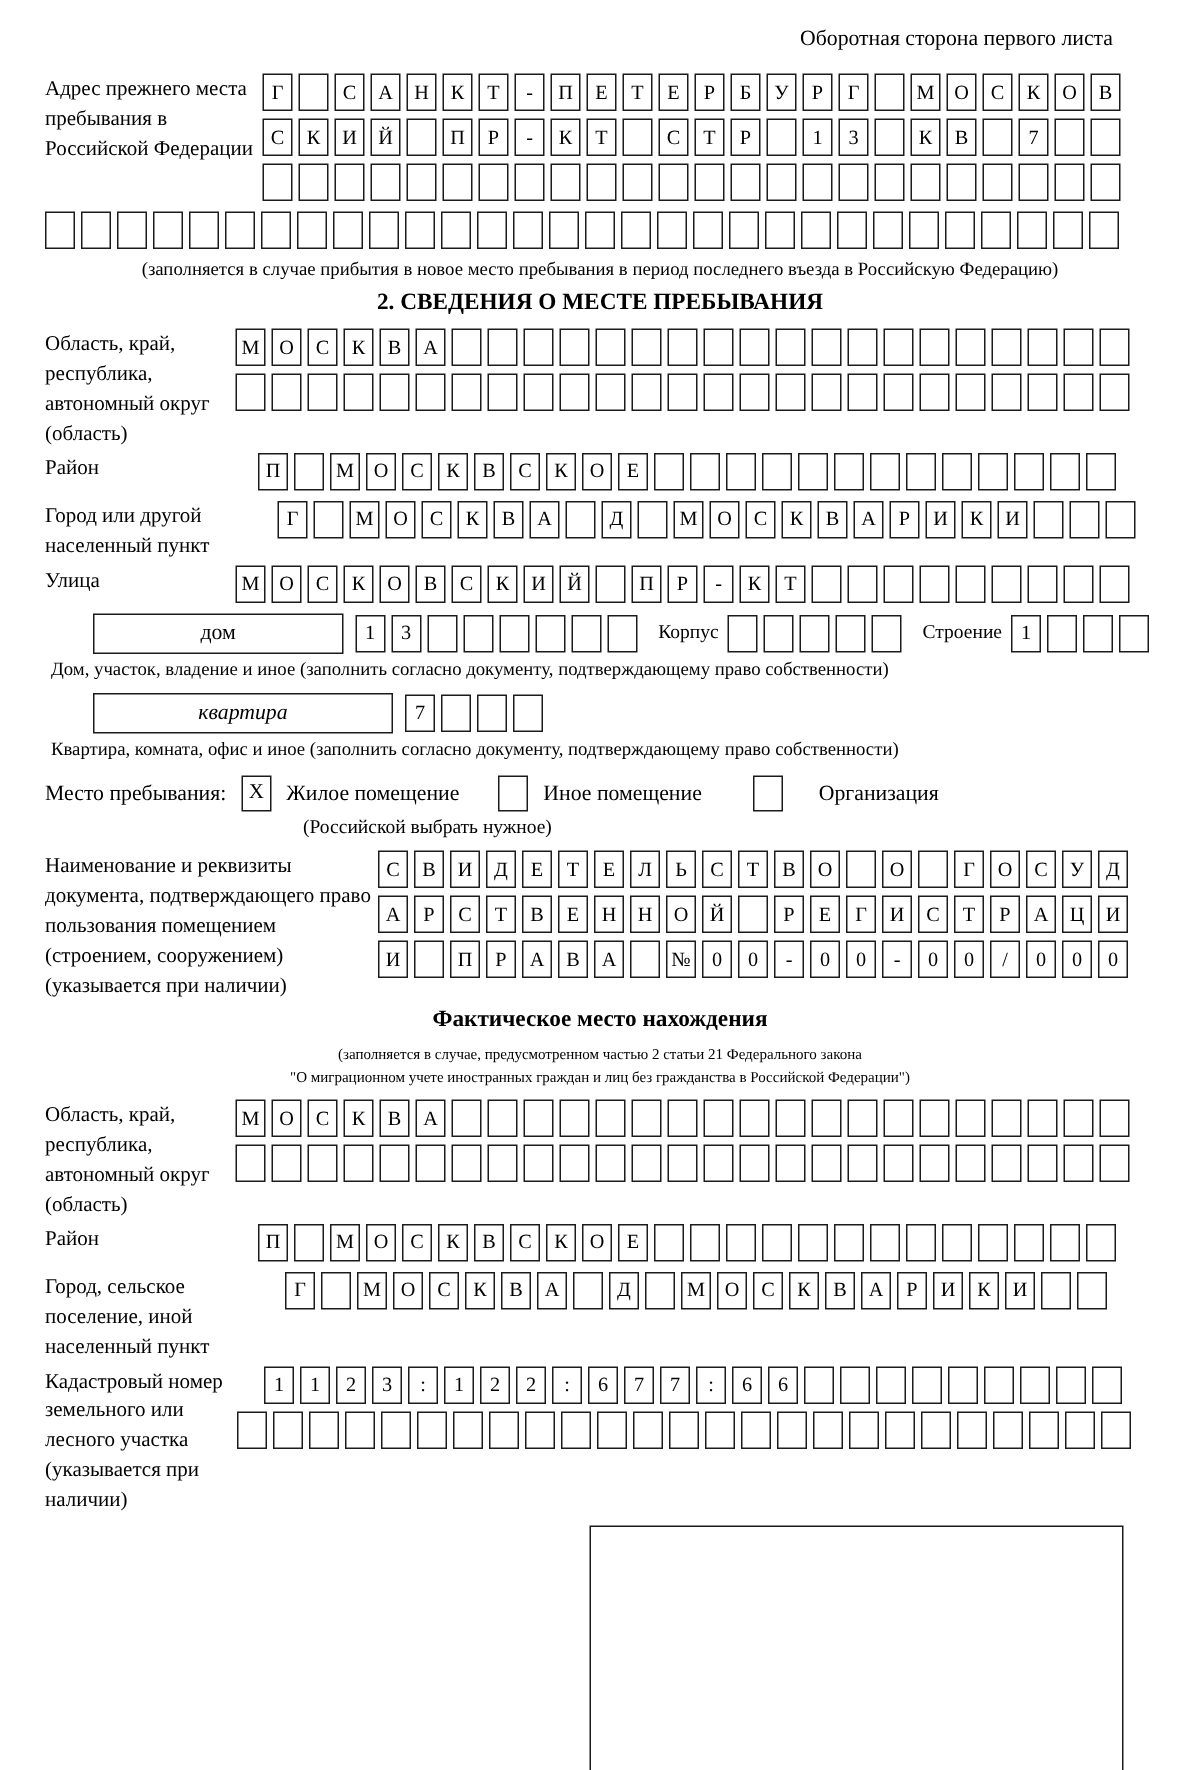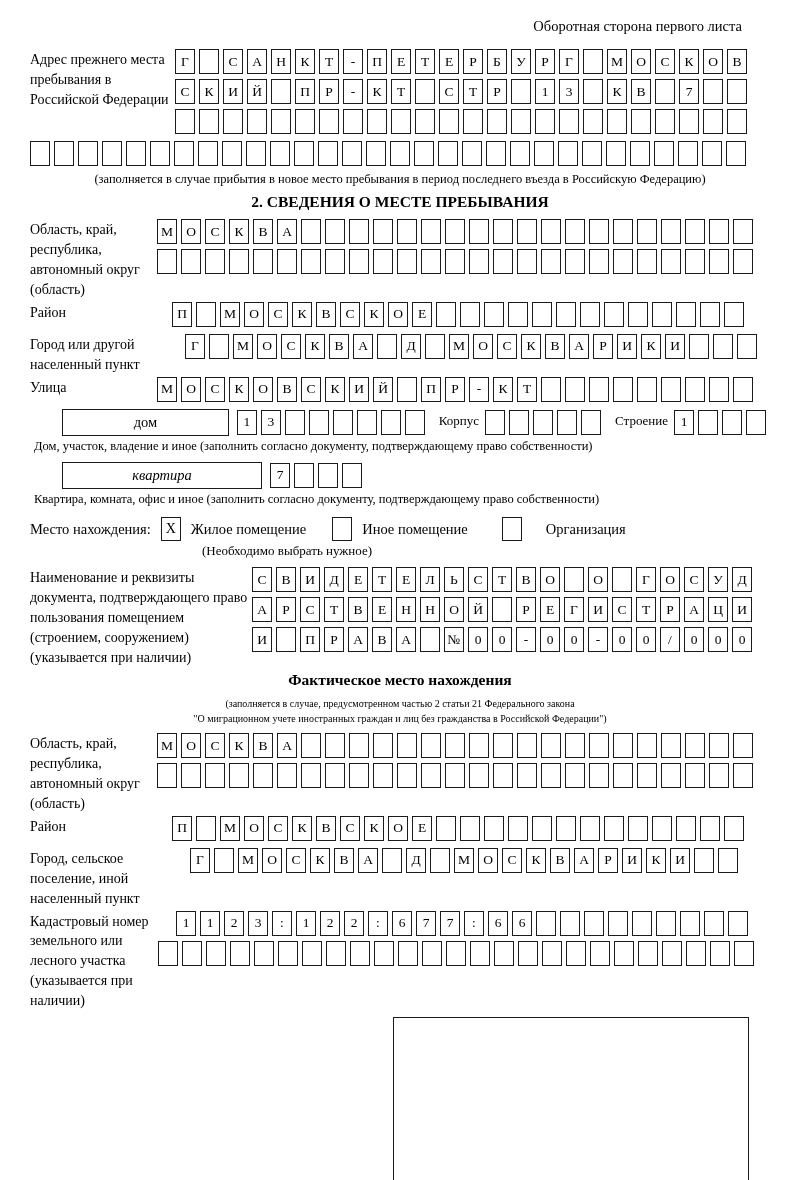--- a/index.html
+++ b/index.html
@@ -342,29 +342,29 @@
     <div class="cells">
         <span class="cell">7</span>
         <span class="cell"></span>
         <span class="cell"></span>
         <span class="cell"></span>
       </div>
   </div>
   <div class="caption cap-ml">Квартира, комната, офис и иное (заполнить согласно документу, подтверждающему право собственности)</div>
 
   <div class="stay-line">
-    <span>Место нахождения:</span>
+    <span>Место пребывания:</span>
     <span class="chkbox">X</span>
     <span>Жилое помещение</span>
     <span class="chkbox" style="margin-left:26px;"></span>
     <span>Иное помещение</span>
     <span class="chkbox" style="margin-left:34px;margin-right:24px;"></span>
     <span>Организация</span>
   </div>
-  <div class="hint">(Необходимо выбрать нужное)</div>
+  <div class="hint">(Российской выбрать нужное)</div>
 
   <div class="frow">
     <div class="flabel w222">Наименование и реквизиты документа, подтверждающего право пользования помещением (строением, сооружением) (указывается при наличии)</div>
     <div>
       <div class="cells">
           <span class="cell">С</span>
           <span class="cell">В</span>
           <span class="cell">И</span>
           <span class="cell">Д</span>
           <span class="cell">Е</span>

